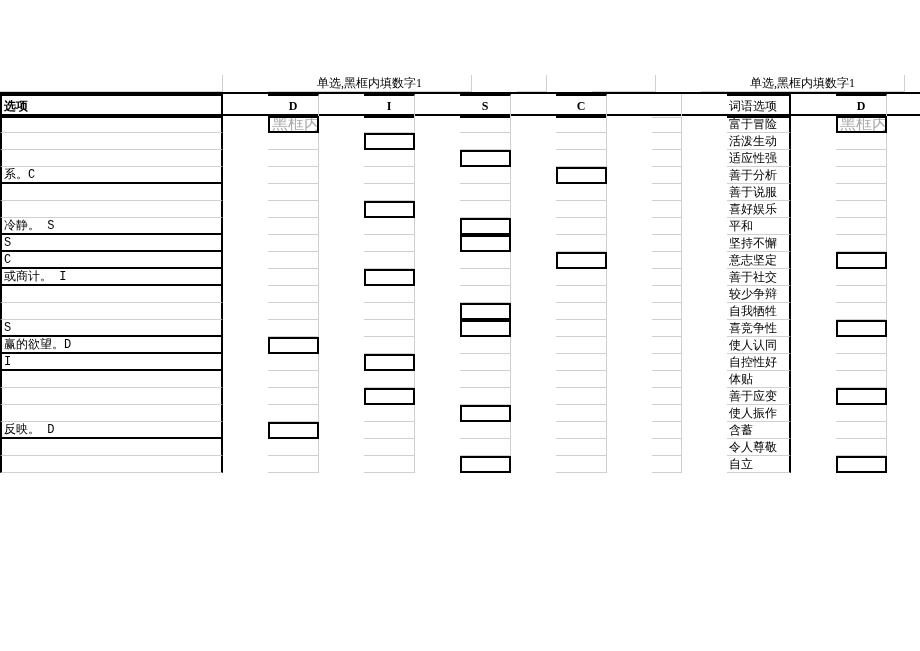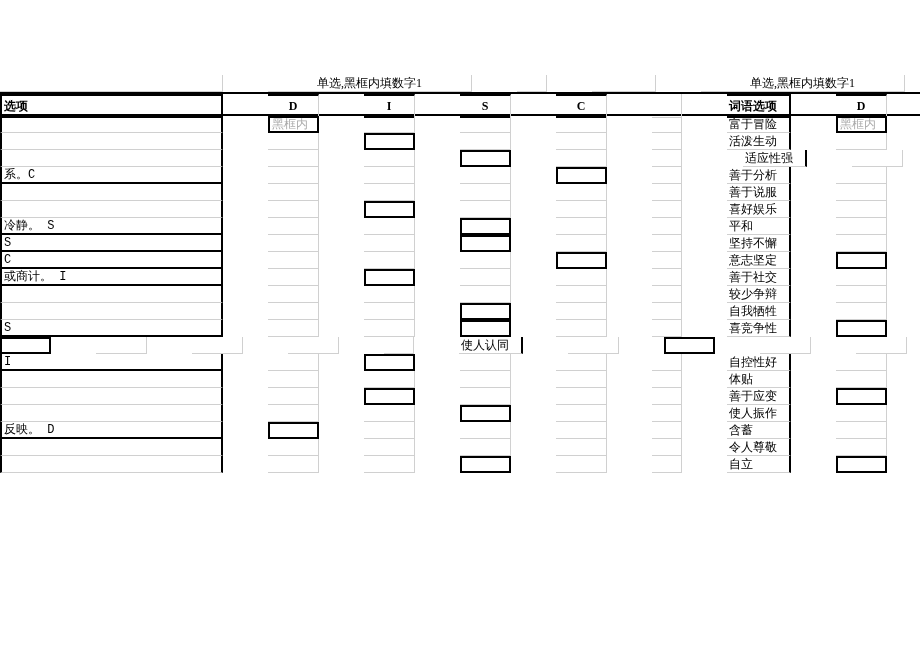--- a/index.html
+++ b/index.html
@@ -25,21 +25,21 @@
   .c-label-r { width: 64px; justify-content: flex-start; }
   .c-disc-r { width: 51px; }
 
   .hdr { font-weight: bold; text-align: center; justify-content: center; }
 
   .thick-top { border-top: 2px solid #000; }
   .thick-bottom { border-bottom: 2px solid #000 !important; }
   .thick-right { border-right: 2px solid #000 !important; }
 
   .bold-box { border: 2px solid #000 !important; }
-  .placeholder { color: #aaa; font-size: 12px; }
+  .placeholder { color: #aaa; font-size: 16px; }
   .first-col-border { border-left: 2px solid #000; font-family: Liberation Mono, monospace; }
 
   
   .big-hdr {
     height: 24px;
     border-top: 2px solid #000;
     border-bottom: 2px solid #000;
     font-weight: normal;
   }
   .big-hdr .cell { height: 24px; }
@@ -67,21 +67,21 @@
     <div class="cell t-span-r grid-line" style="justify-content:center;font-size:12px">单选,黑框内填数字1</div>
   </div>
 
   <div class="row big-hdr">
     <div class="cell c-label-l thick-top thick-bottom thick-right first-col-border" style="height:24px;font-weight:bold">选项</div>
     <div class="cell c-disc-l thick-top thick-bottom hdr">D</div>
     <div class="cell c-disc-l thick-top thick-bottom hdr">I</div>
     <div class="cell c-disc-l thick-top thick-bottom hdr">S</div>
     <div class="cell c-disc-l thick-top thick-bottom hdr">C</div>
     <div class="cell c-gap grid-line" style="height:24px"></div>
-    <div class="cell c-label-r thick-top thick-bottom thick-right" style="height:24px;font-weight:bold">词语选项</div>
+    <div class="cell c-label-r thick-top thick-bottom thick-right" style="height:24px;font-weight:normal">词语选项</div>
     <div class="cell c-disc-r thick-top thick-bottom hdr">D</div>
     <div class="cell c-disc-r thick-top thick-bottom hdr">I</div>
     <div class="cell c-disc-r thick-top thick-bottom hdr">S</div>
     <div class="cell c-disc-r thick-top thick-bottom hdr">C</div>
   </div>
 
   <div id="rows-container">
       <div class="row">
         <div class="cell c-label-l thick-right first-col-border grid-line"></div>
         <div class="cell c-disc-l grid-line bold-box">
@@ -112,21 +112,21 @@
         <div class="cell c-disc-r grid-line"></div>
         <div class="cell c-disc-r grid-line"></div>
       </div>
       <div class="row">
         <div class="cell c-label-l thick-right first-col-border grid-line"></div>
         <div class="cell c-disc-l grid-line"></div>
         <div class="cell c-disc-l grid-line"></div>
         <div class="cell c-disc-l grid-line bold-box"></div>
         <div class="cell c-disc-l grid-line"></div>
         <div class="cell c-gap grid-line"></div>
-        <div class="cell c-label-r thick-right" style="border-bottom: 1px solid rgb(208, 208, 208); margin-left: 16px;">适应性强</div>
+        <div class="cell c-label-r thick-right" style="border-bottom: 1px solid rgb(208, 208, 208);">适应性强</div>
         <div class="cell c-disc-r grid-line"></div>
         <div class="cell c-disc-r grid-line"></div>
         <div class="cell c-disc-r grid-line bold-box"></div>
         <div class="cell c-disc-r grid-line"></div>
       </div>
       <div class="row">
         <div class="cell c-label-l thick-right first-col-border thick-bottom">系。C</div>
         <div class="cell c-disc-l grid-line"></div>
         <div class="cell c-disc-l grid-line"></div>
         <div class="cell c-disc-l grid-line"></div>
@@ -249,20 +249,21 @@
         <div class="cell c-disc-l grid-line bold-box"></div>
         <div class="cell c-disc-l grid-line"></div>
         <div class="cell c-gap grid-line"></div>
         <div class="cell c-label-r thick-right" style="border-bottom: 1px solid rgb(208, 208, 208);">喜竞争性</div>
         <div class="cell c-disc-r grid-line bold-box"></div>
         <div class="cell c-disc-r grid-line"></div>
         <div class="cell c-disc-r grid-line"></div>
         <div class="cell c-disc-r grid-line"></div>
       </div>
       <div class="row">
+        <div class="cell c-label-l thick-right first-col-border thick-bottom">赢的欲望。D</div>
         <div class="cell c-disc-l grid-line bold-box"></div>
         <div class="cell c-disc-l grid-line"></div>
         <div class="cell c-disc-l grid-line"></div>
         <div class="cell c-disc-l grid-line"></div>
         <div class="cell c-gap grid-line"></div>
         <div class="cell c-label-r thick-right" style="border-bottom: 1px solid rgb(208, 208, 208);">使人认同</div>
         <div class="cell c-disc-r grid-line"></div>
         <div class="cell c-disc-r grid-line bold-box"></div>
         <div class="cell c-disc-r grid-line"></div>
         <div class="cell c-disc-r grid-line"></div>

